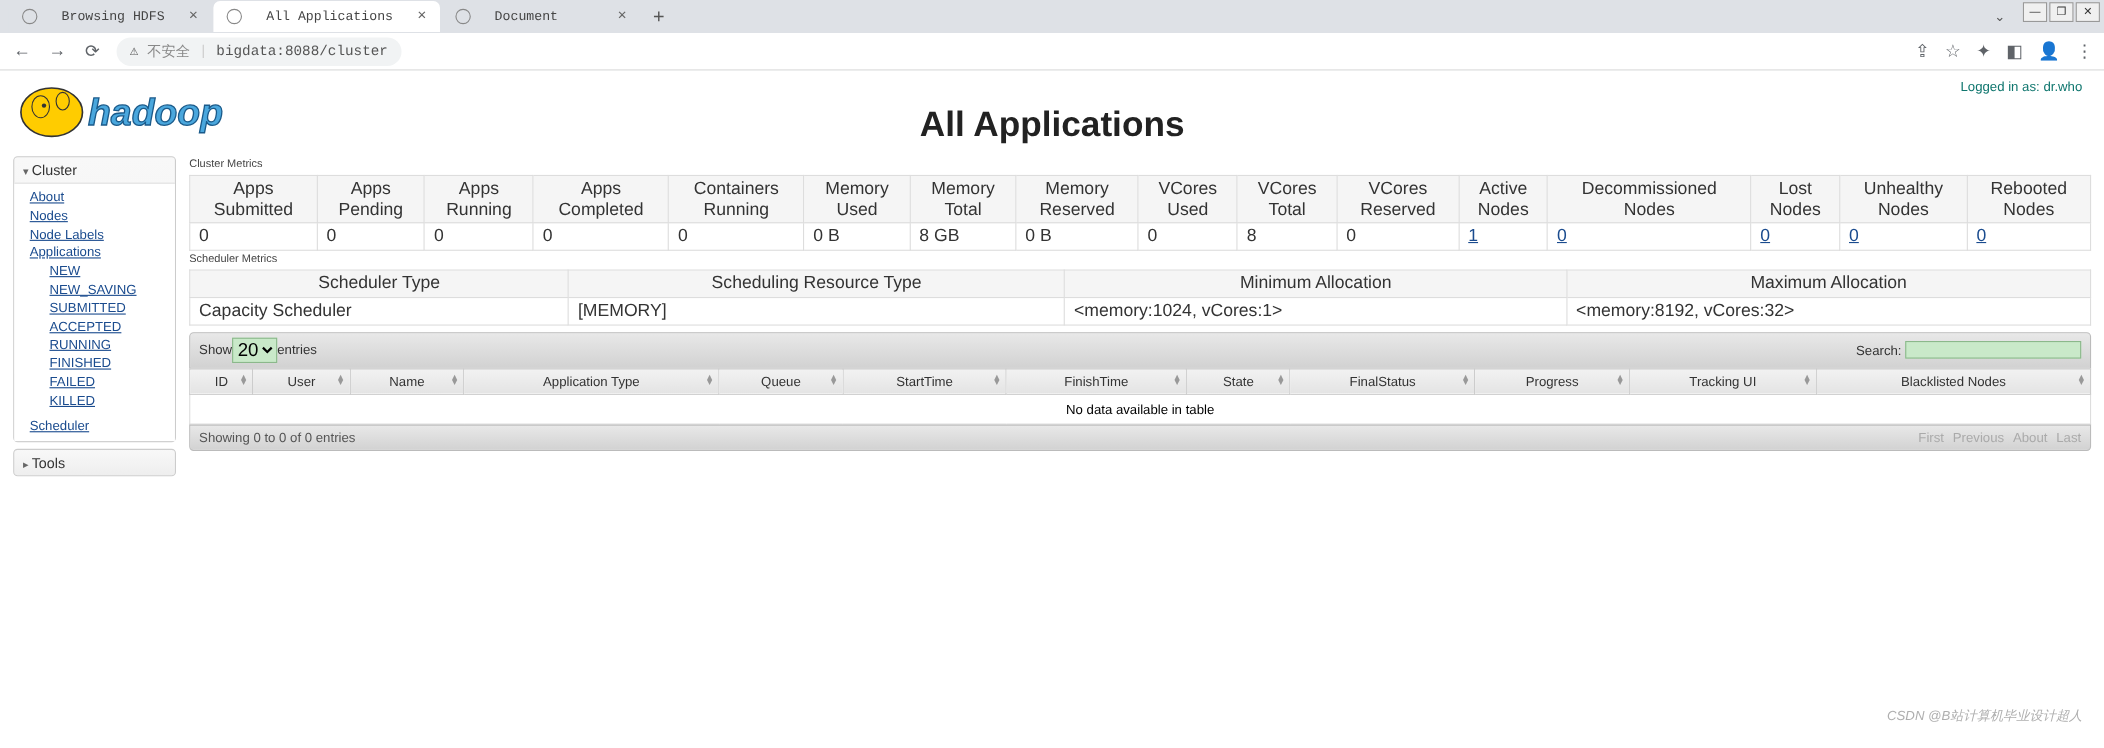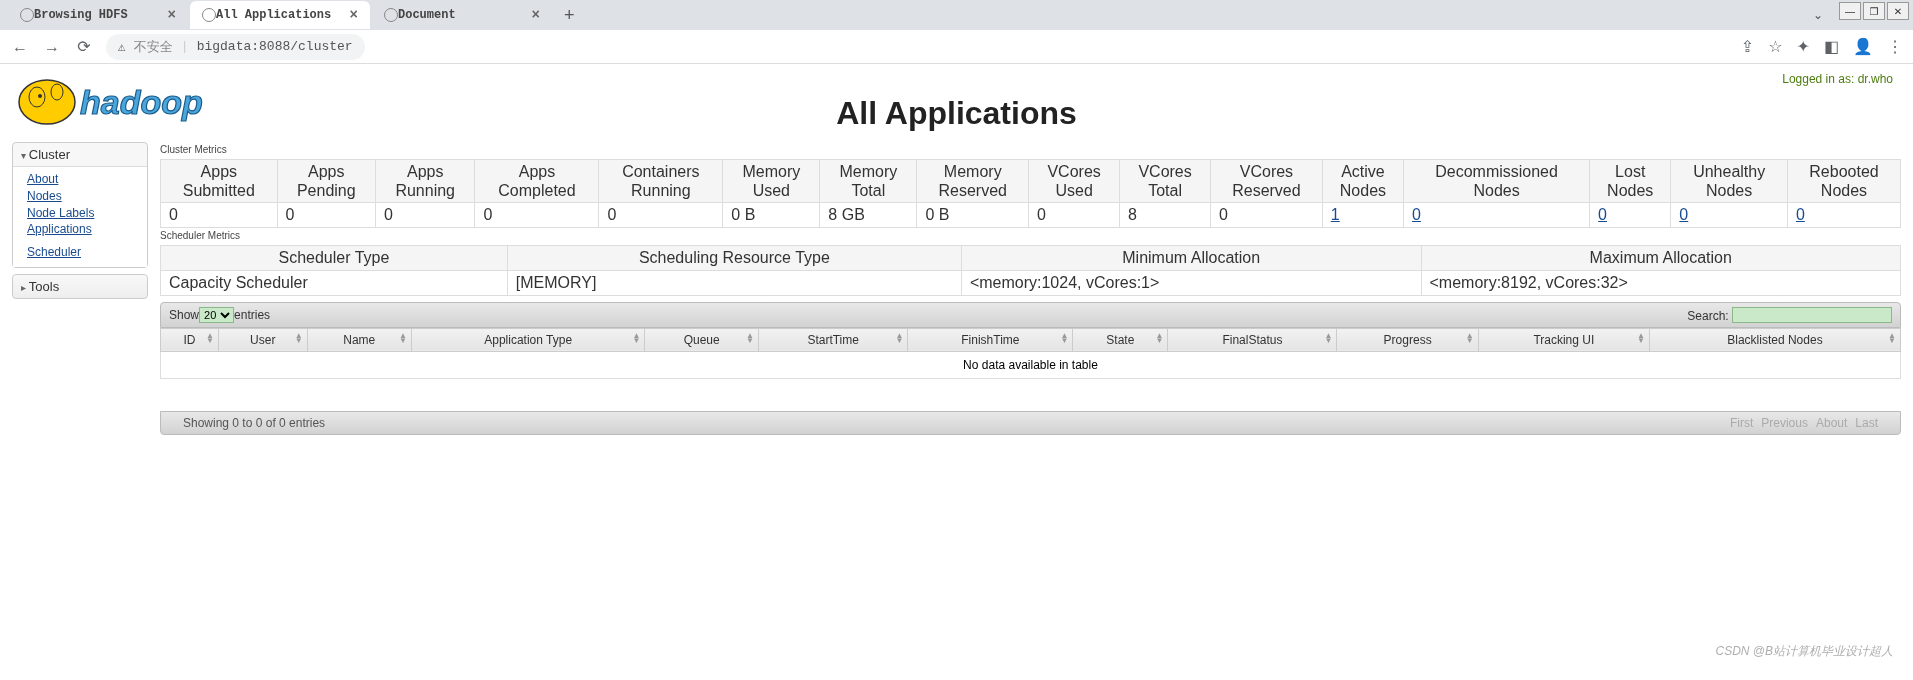--- a/index.html
+++ b/index.html
@@ -3,71 +3,71 @@
 <meta charset="utf-8">
 <style>
 * { box-sizing: border-box; margin: 0; padding: 0; }
 body { font-family: Arial, sans-serif; font-size: 13px; color: #333; background: #fff; width: 1913px; }
 
 
 .browser-chrome { background: #dee1e6; }
 .window-controls { position: absolute; right: 4px; top: 2px; display: flex; gap: 2px; }
 .win-btn { width: 22px; height: 18px; display: flex; align-items: center; justify-content: center; font-size: 10px; border: 1px solid #999; background: #f0f0f0; }
 .tab-bar { display: flex; align-items: center; height: 30px; padding-left: 8px; position: relative; }
-.tab { display: flex; align-items: center; gap: 0; padding: 6px 12px; background: #dee1e6; border-radius: 6px 6px 0 0; margin-right: 2px; font-size: 12px; font-family: "Courier New", monospace; color: #444; min-width: 180px; font-weight: bold; }
+.tab { display: flex; align-items: center; gap: 22px; padding: 6px 12px; background: #dee1e6; border-radius: 6px 6px 0 0; margin-right: 2px; font-size: 12px; font-family: "Courier New", monospace; color: #444; min-width: 180px; }
 .tab.active { background: #fff; }
 .tab-icon { width: 14px; height: 14px; border: 1px solid #888; border-radius: 50%; display: inline-block; }
 .tab-close { margin-left: auto; color: #666; font-size: 14px; cursor: pointer; }
 .newtab { padding: 0 10px; font-size: 18px; color: #555; }
 .dropdown-arrow { position: absolute; right: 90px; top: 8px; font-size: 12px; color: #555; }
 
 .addr-bar { display: flex; align-items: center; height: 34px; background: #fff; border-bottom: 1px solid #ddd; padding: 0 10px; gap: 12px; }
 .nav-btn { color: #5f6368; font-size: 16px; width: 20px; text-align: center; }
 .addr-input-wrap { flex: 0 0 auto; display: flex; align-items: center; gap: 8px; background: #f1f3f4; border-radius: 14px; padding: 4px 12px; font-size: 13px; color: #555; font-family: "Courier New", monospace; }
 .insecure { font-size: 13px; color: #888; }
 .addr-right { margin-left: auto; display: flex; gap: 14px; align-items: center; color: #5f6368; font-size: 16px; }
 
 
 .page { padding: 8px 12px; }
 .page-header { position: relative; }
 .logo-area { display: inline-block; vertical-align: top; }
 .page-title { text-align: center; font-size: 32px; font-weight: bold; color: #222; margin-top: -40px; margin-bottom: 10px; }
-.login-info { position: absolute; right: 8px; top: 0; font-size: 12px; color: #4d7c0f; }
+.login-info { position: absolute; right: 8px; top: 0; font-size: 12px; color: #0f766e; }
 
 .content-row { display: flex; gap: 12px; align-items: flex-start; }
 
 
-.sidebar { width: 136px; flex-shrink:0; }
+.sidebar { width: 148px; flex-shrink:0; }
 .sb-box { border: 1px solid #ccc; border-radius: 4px; margin-bottom: 6px; background: linear-gradient(#f8f8f8,#eee); }
 .sb-header { padding: 4px 8px; font-size: 13px; color: #333; cursor: pointer; }
 .sb-header::before { content: "\25BE  "; font-size: 10px; color: #666; }
 .sb-collapsed .sb-header::before { content: "\25B8  "; }
 .sb-body { background: #fff; padding: 4px 8px 6px 14px; border-top: 1px solid #ddd; }
 .sb-link { display: block; color: #1a4b8e; text-decoration: underline; font-size: 12px; line-height: 1.4; }
 .sb-sublist { padding-left: 18px; }
 .sb-sched { margin-top: 6px; }
 
 
 .main { flex: 1; }
 .section-title { font-size: 10px; color: #444; margin: 2px 0 4px; font-weight: normal; }
 .metrics-tbl { width: 100%; border-collapse: collapse; font-size: 16px; }
 .metrics-tbl th { background: #f5f5f5; border: 1px solid #ddd; padding: 2px 6px; font-weight: normal; color: #333; text-align: center; line-height: 1.2; }
 .metrics-tbl td { border: 1px solid #ddd; padding: 3px 8px; color: #333; }
 .metrics-tbl td a, .link-val { color: #1a4b8e; text-decoration: underline; }
 
 
 .dt-bar { background: linear-gradient(#e8e8e8,#d2d2d2); border: 1px solid #bbb; border-radius: 4px 4px 0 0; padding: 4px 8px; display: flex; align-items: center; font-size: 12px; margin-top: 6px; }
-.dt-bar select { background: #c9e9c9; border: 1px solid #8bb88b; font-size: 11px; }
+.dt-bar select { background: #c9e9c9; border: 1px solid #8bb88b; font-size: 17px; }
 .dt-search { margin-left: auto; }
 .dt-search input { background: #c9e9c9; border: 1px solid #8bb88b; width: 160px; height: 16px; }
 .apps-tbl { width: 100%; border-collapse: collapse; font-size: 12px; }
 .apps-tbl th { background: linear-gradient(#f2f2f2,#e4e4e4); border: 1px solid #ccc; padding: 4px 6px; font-weight: normal; color: #333; position: relative; margin-top: 20px; }
 .sort-ic { position:absolute; right:4px; top:4px; font-size:8px; color:#999; line-height:0.7; }
 .apps-tbl td.nodata { text-align: center; padding: 6px; color: #000000; border:1px solid #ddd; }
-.dt-footer { background: linear-gradient(#e8e8e8,#d2d2d2); border: 1px solid #bbb; border-radius: 0 0 4px 4px; padding: 4px 22px; display: flex; align-items: center; font-size: 12px; color: #555; margin-top: 32px; }
+.dt-footer { background: linear-gradient(#e8e8e8,#d2d2d2); border: 1px solid #bbb; border-radius: 0 0 4px 4px; padding: 4px 8px; display: flex; align-items: center; font-size: 12px; color: #555; }
 .pager { margin-left: auto; color: #aaa; }
 .pager span { margin-left: 8px; }
 
 
 .watermark { position: fixed; right: 20px; bottom: 20px; color: rgba(120,120,120,.6); font-size: 12px; font-family: Arial,"Microsoft YaHei",sans-serif; font-style: italic; }
 
 
 .hadoop-logo { width: 250px; height: 60px; }
 </style>
 </head>
@@ -139,20 +139,30 @@
   <div class="content-row">
 
     <div class="sidebar">
       <div class="sb-box">
         <div class="sb-header">Cluster</div>
         <div class="sb-body">
           <a class="sb-link">About</a>
           <a class="sb-link">Nodes</a>
           <a class="sb-link">Node Labels</a>
           <a class="sb-link">Applications</a>
+          <div class="sb-sublist" id="app-states">
+              <a class="sb-link">NEW</a>
+              <a class="sb-link">NEW_SAVING</a>
+              <a class="sb-link">SUBMITTED</a>
+              <a class="sb-link">ACCEPTED</a>
+              <a class="sb-link">RUNNING</a>
+              <a class="sb-link">FINISHED</a>
+              <a class="sb-link">FAILED</a>
+              <a class="sb-link">KILLED</a>
+            </div>
           <a class="sb-link sb-sched">Scheduler</a>
         </div>
       </div>
       <div class="sb-box sb-collapsed">
         <div class="sb-header">Tools</div>
       </div>
     </div>
 
     <div class="main">
       <div class="section-title">Cluster Metrics</div>

